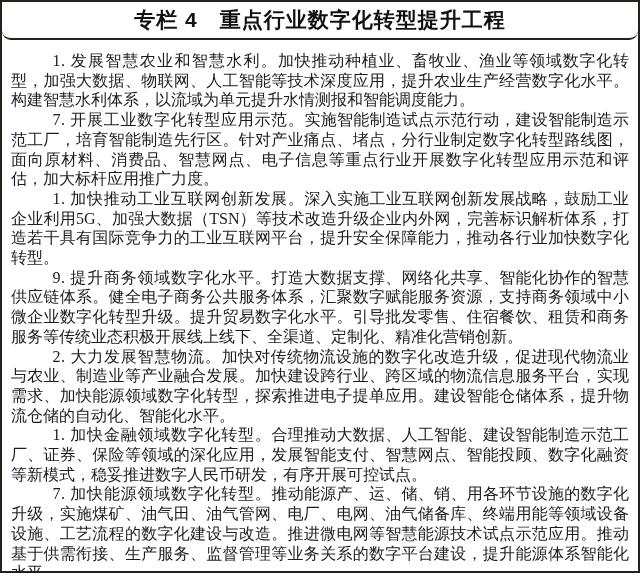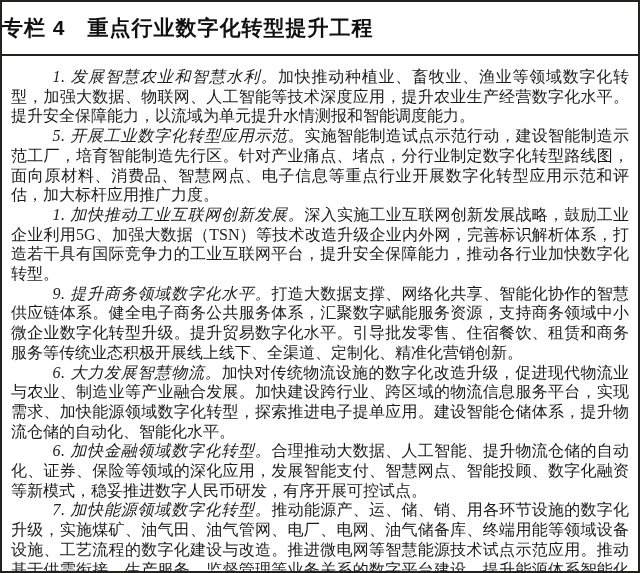--- a/index.html
+++ b/index.html
@@ -19,26 +19,27 @@
     position: absolute;
     left: 0;
     top: 0;
     width: 640px;
     height: 573px;
     box-sizing: border-box;
     border: 2px solid #26211d;
     background: #ffffff;
   }
   .title-row {
-    height: 54px;
+    height: 38px;
     box-sizing: border-box;
     border-bottom: 2px solid #26211d;
     display: flex;
     align-items: center;
-    justify-content: flex-start;
+    justify-content: center;
+    border-radius: 9px;
   }
   .title-row .title-text {
     font-family: "Liberation Sans", "DejaVu Sans", sans-serif;
     font-weight: 700;
     font-size: 21px;
     letter-spacing: 1px;
     color: #111111;
     white-space: nowrap;
   }
   .body-area {
@@ -50,43 +51,42 @@
     text-justify: inter-character;
     color: #1c1c1e;
   }
   .body-area p {
     margin: 0;
     padding: 0;
     text-indent: 2.6em;
   }
   .lead {
     
-    font-style: italic;
     letter-spacing: 0.5px;
   }
 </style>
 </head>
 <body>
 
 <div class="column-box">
 
   <div class="title-row">
     <span class="title-text">专栏 4　重点行业数字化转型提升工程</span>
   </div>
 
   <div class="body-area">
 
-    <p><span class="lead">1. 发展智慧农业和智慧水利。</span><span class="para-text">加快推动种植业、畜牧业、渔业等领域数字化转型，加强大数据、物联网、人工智能等技术深度应用，提升农业生产经营数字化水平。提升安全保障能力，以流域为单元提升水情测报和智能调度能力。</span></p>
+    <p><span class="lead">1. 发展智慧农业和智慧水利。</span><span class="para-text">加快推动种植业、畜牧业、渔业等领域数字化转型，加强大数据、物联网、人工智能等技术深度应用，提升农业生产经营数字化水平。构建智慧水利体系，以流域为单元提升水情测报和智能调度能力。</span></p>
 
-    <p><span class="lead">5. 开展工业数字化转型应用示范。</span><span class="para-text">实施智能制造试点示范行动，建设智能制造示范工厂，培育智能制造先行区。针对产业痛点、堵点，分行业制定数字化转型路线图，面向原材料、消费品、智慧网点、电子信息等重点行业开展数字化转型应用示范和评估，加大标杆应用推广力度。</span></p>
+    <p><span class="lead">7. 开展工业数字化转型应用示范。</span><span class="para-text">实施智能制造试点示范行动，建设智能制造示范工厂，培育智能制造先行区。针对产业痛点、堵点，分行业制定数字化转型路线图，面向原材料、消费品、智慧网点、电子信息等重点行业开展数字化转型应用示范和评估，加大标杆应用推广力度。</span></p>
 
     <p><span class="lead">1. 加快推动工业互联网创新发展。</span><span class="para-text">深入实施工业互联网创新发展战略，鼓励工业企业利用5G、加强大数据（TSN）等技术改造升级企业内外网，完善标识解析体系，打造若干具有国际竞争力的工业互联网平台，提升安全保障能力，推动各行业加快数字化转型。</span></p>
 
     <p><span class="lead">9. 提升商务领域数字化水平。</span><span class="para-text">打造大数据支撑、网络化共享、智能化协作的智慧供应链体系。健全电子商务公共服务体系，汇聚数字赋能服务资源，支持商务领域中小微企业数字化转型升级。提升贸易数字化水平。引导批发零售、住宿餐饮、租赁和商务服务等传统业态积极开展线上线下、全渠道、定制化、精准化营销创新。</span></p>
 
-    <p><span class="lead">6. 大力发展智慧物流。</span><span class="para-text">加快对传统物流设施的数字化改造升级，促进现代物流业与农业、制造业等产业融合发展。加快建设跨行业、跨区域的物流信息服务平台，实现需求、加快能源领域数字化转型，探索推进电子提单应用。建设智能仓储体系，提升物流仓储的自动化、智能化水平。</span></p>
+    <p><span class="lead">2. 大力发展智慧物流。</span><span class="para-text">加快对传统物流设施的数字化改造升级，促进现代物流业与农业、制造业等产业融合发展。加快建设跨行业、跨区域的物流信息服务平台，实现需求、加快能源领域数字化转型，探索推进电子提单应用。建设智能仓储体系，提升物流仓储的自动化、智能化水平。</span></p>
 
-    <p><span class="lead">6. 加快金融领域数字化转型。</span><span class="para-text">合理推动大数据、人工智能、提升物流仓储的自动化、证券、保险等领域的深化应用，发展智能支付、智慧网点、智能投顾、数字化融资等新模式，稳妥推进数字人民币研发，有序开展可控试点。</span></p>
+    <p><span class="lead">1. 加快金融领域数字化转型。</span><span class="para-text">合理推动大数据、人工智能、建设智能制造示范工厂、证券、保险等领域的深化应用，发展智能支付、智慧网点、智能投顾、数字化融资等新模式，稳妥推进数字人民币研发，有序开展可控试点。</span></p>
 
     <p><span class="lead">7. 加快能源领域数字化转型。</span><span class="para-text">推动能源产、运、储、销、用各环节设施的数字化升级，实施煤矿、油气田、油气管网、电厂、电网、油气储备库、终端用能等领域设备设施、工艺流程的数字化建设与改造。推进微电网等智慧能源技术试点示范应用。推动基于供需衔接、生产服务、监督管理等业务关系的数字平台建设，提升能源体系智能化水平。</span></p>
 
   </div>
 </div>
 
 </body></html>

